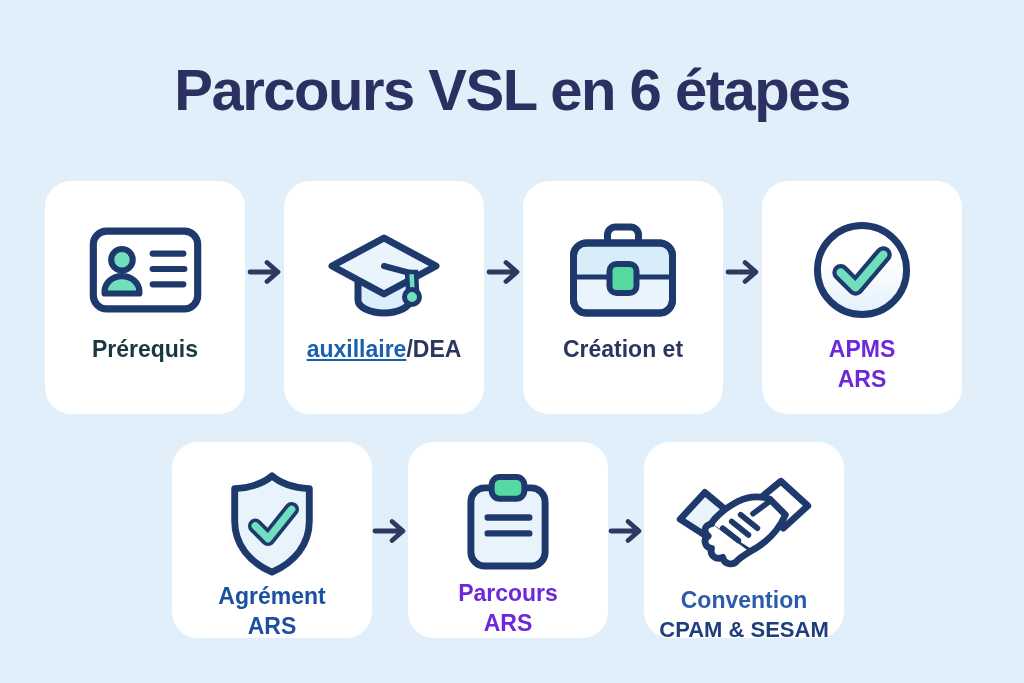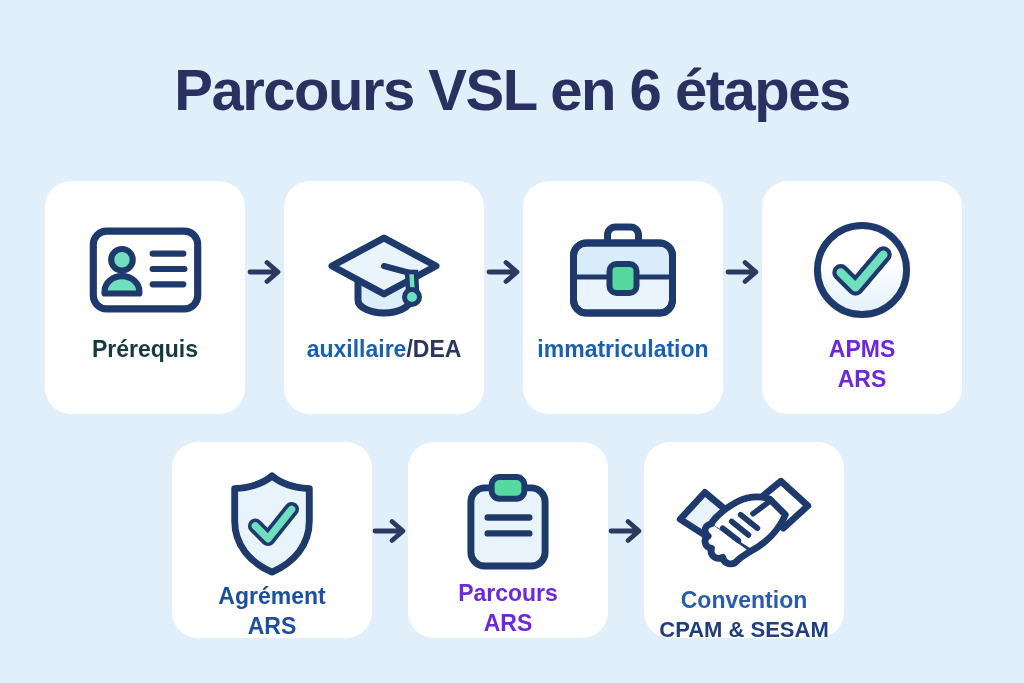--- a/index.html
+++ b/index.html
@@ -39,21 +39,21 @@
     white-space: nowrap;
   }
   .arrow-cell {
     width: 39px; display: flex; justify-content: center;
     align-items: flex-start; padding-top: 77px;
   }
   .row2 .arrow-cell { width: 36px; padding-top: 75px; }
   .c-prereq { color: #17393f; }
   .c-dark   { color: #2b3560; }
   .c-navy   { color: #6d28d9; }
-  .c-blue   { color: #1a60b2; }
+  .c-blue   { color: #1a60b2; text-decoration: underline; }
   .c-blue2  { color: #1b4fa0; }
   .c-conv   { color: #2b5cab; }
   .c-cpam   { color: #1e3f7d; font-size: 22px; }
 </style>
 </head>
 <body>
 
 <div class="page">
 
   <div class="title">Parcours VSL en 6 étapes</div>
@@ -108,21 +108,21 @@
         <svg width="116" height="98" viewBox="0 0 115 98">
           <rect x="42" y="6" width="31" height="20" rx="8" fill="none" stroke="#1e3a6d" stroke-width="7"></rect>
           <rect x="8" y="22" width="99" height="70" rx="13" fill="#eaf4fc" stroke="#1e3a6d" stroke-width="7"></rect>
           <path d="M11,26 h93 v29 h-93 z" fill="#d9ecfa"></path>
           <rect x="8" y="22" width="99" height="70" rx="13" fill="none" stroke="#1e3a6d" stroke-width="7"></rect>
           <path d="M9,56 H45 M70,56 H106" stroke="#1e3a6d" stroke-width="5"></path>
           <rect x="44" y="43" width="27" height="29" rx="7" fill="#55d9a0" stroke="#1e3a6d" stroke-width="6"></rect>
         </svg>
       </div>
       <div class="label">
-        <div class="c-blue">immatriculation</div>
+        <div class="c-dark">Création et</div>
       </div>
     </div>
 
     <div class="arrow-cell">
       <svg width="36" height="28" viewBox="0 0 36 28">
         <path d="M3,14 H30 M20,4.5 L31,14 L20,23.5" stroke="#2b3a5e" stroke-width="4.8" fill="none" stroke-linecap="round" stroke-linejoin="round"></path>
       </svg>
     </div>
 
     <div class="card">

